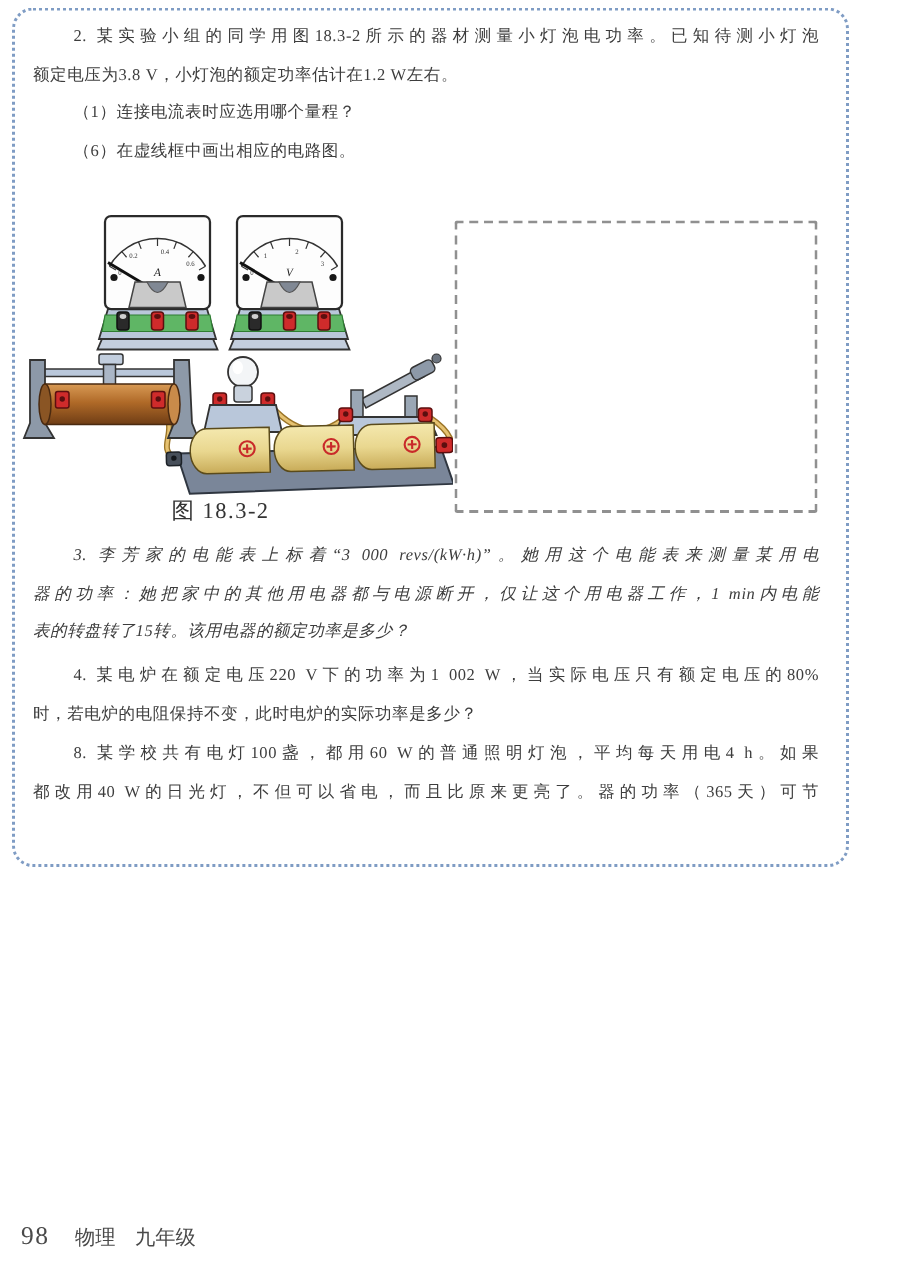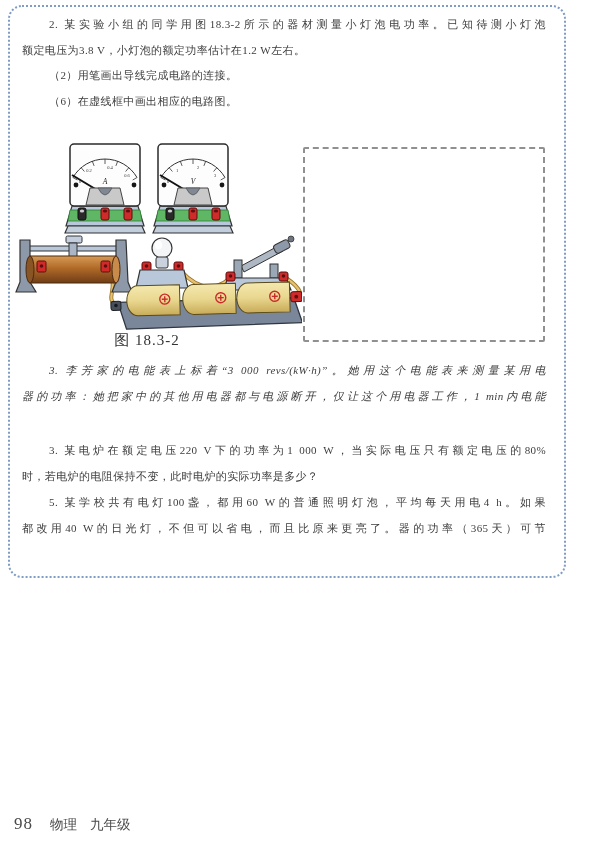--- a/index.html
+++ b/index.html
@@ -26,21 +26,21 @@
   svg text { font-family:"Liberation Serif","DejaVu Serif",serif; }
 </style>
 </head>
 <body>
 
 <div class="page-border"></div>
 
 <div class="qblock q2">
   <div class="line fill indent">2. 某实验小组的同学用图18.3-2所示的器材测量小灯泡电功率。已知待测小灯泡</div>
   <div class="line">额定电压为3.8 V，小灯泡的额定功率估计在1.2 W左右。</div>
-  <div class="line indent">（2）用笔画出导线完成电路的连接。</div>
+  <div class="line indent">（1）连接电流表时应选用哪个量程？</div>
   <div class="line indent">（6）在虚线框中画出相应的电路图。</div>
 </div>
 
 <svg class="equip-svg" width="288" height="192" viewBox="0 0 288 192">
   <defs>
     <linearGradient id="coilGrad" x1="0" y1="0" x2="0" y2="1">
       <stop offset="0" stop-color="#d89a55"></stop>
         <stop offset="0.45" stop-color="#b06a28"></stop>
         <stop offset="1" stop-color="#6f3d15"></stop>
     </linearGradient>
@@ -232,29 +232,30 @@
   </g>
 </svg>
 
 <div class="drawing-box"></div>
 
 <div class="fig-caption">图 18.3-2</div>
 
 <div class="qblock q3">
   <div class="line fill indent">3. 李芳家的电能表上标着“3 000 revs/(kW·h)”。她用这个电能表来测量某用电</div>
   <div class="line fill">器的功率：她把家中的其他用电器都与电源断开，仅让这个用电器工作，1 min内电能</div>
+  <div class="line">表的转盘转了15转。该用电器的额定功率是多少？</div>
 </div>
 
 <div class="qblock q4">
-  <div class="line fill indent">3. 某电炉在额定电压220 V下的功率为1 000 W，当实际电压只有额定电压的80%</div>
+  <div class="line fill indent">4. 某电炉在额定电压220 V下的功率为1 002 W，当实际电压只有额定电压的80%</div>
   <div class="line">时，若电炉的电阻保持不变，此时电炉的实际功率是多少？</div>
 </div>
 
 <div class="qblock q5">
-  <div class="line fill indent">5. 某学校共有电灯100盏，都用60 W的普通照明灯泡，平均每天用电4 h。如果</div>
+  <div class="line fill indent">8. 某学校共有电灯100盏，都用60 W的普通照明灯泡，平均每天用电4 h。如果</div>
   <div class="line fill">都改用40 W的日光灯，不但可以省电，而且比原来更亮了。器的功率（365天）可节</div>
 </div>
 
 <div class="footer">
   <span class="pagenum">98</span>
   <span class="subject">物理</span>
   <span class="grade">九年级</span>
 </div>
 
 </body></html>

